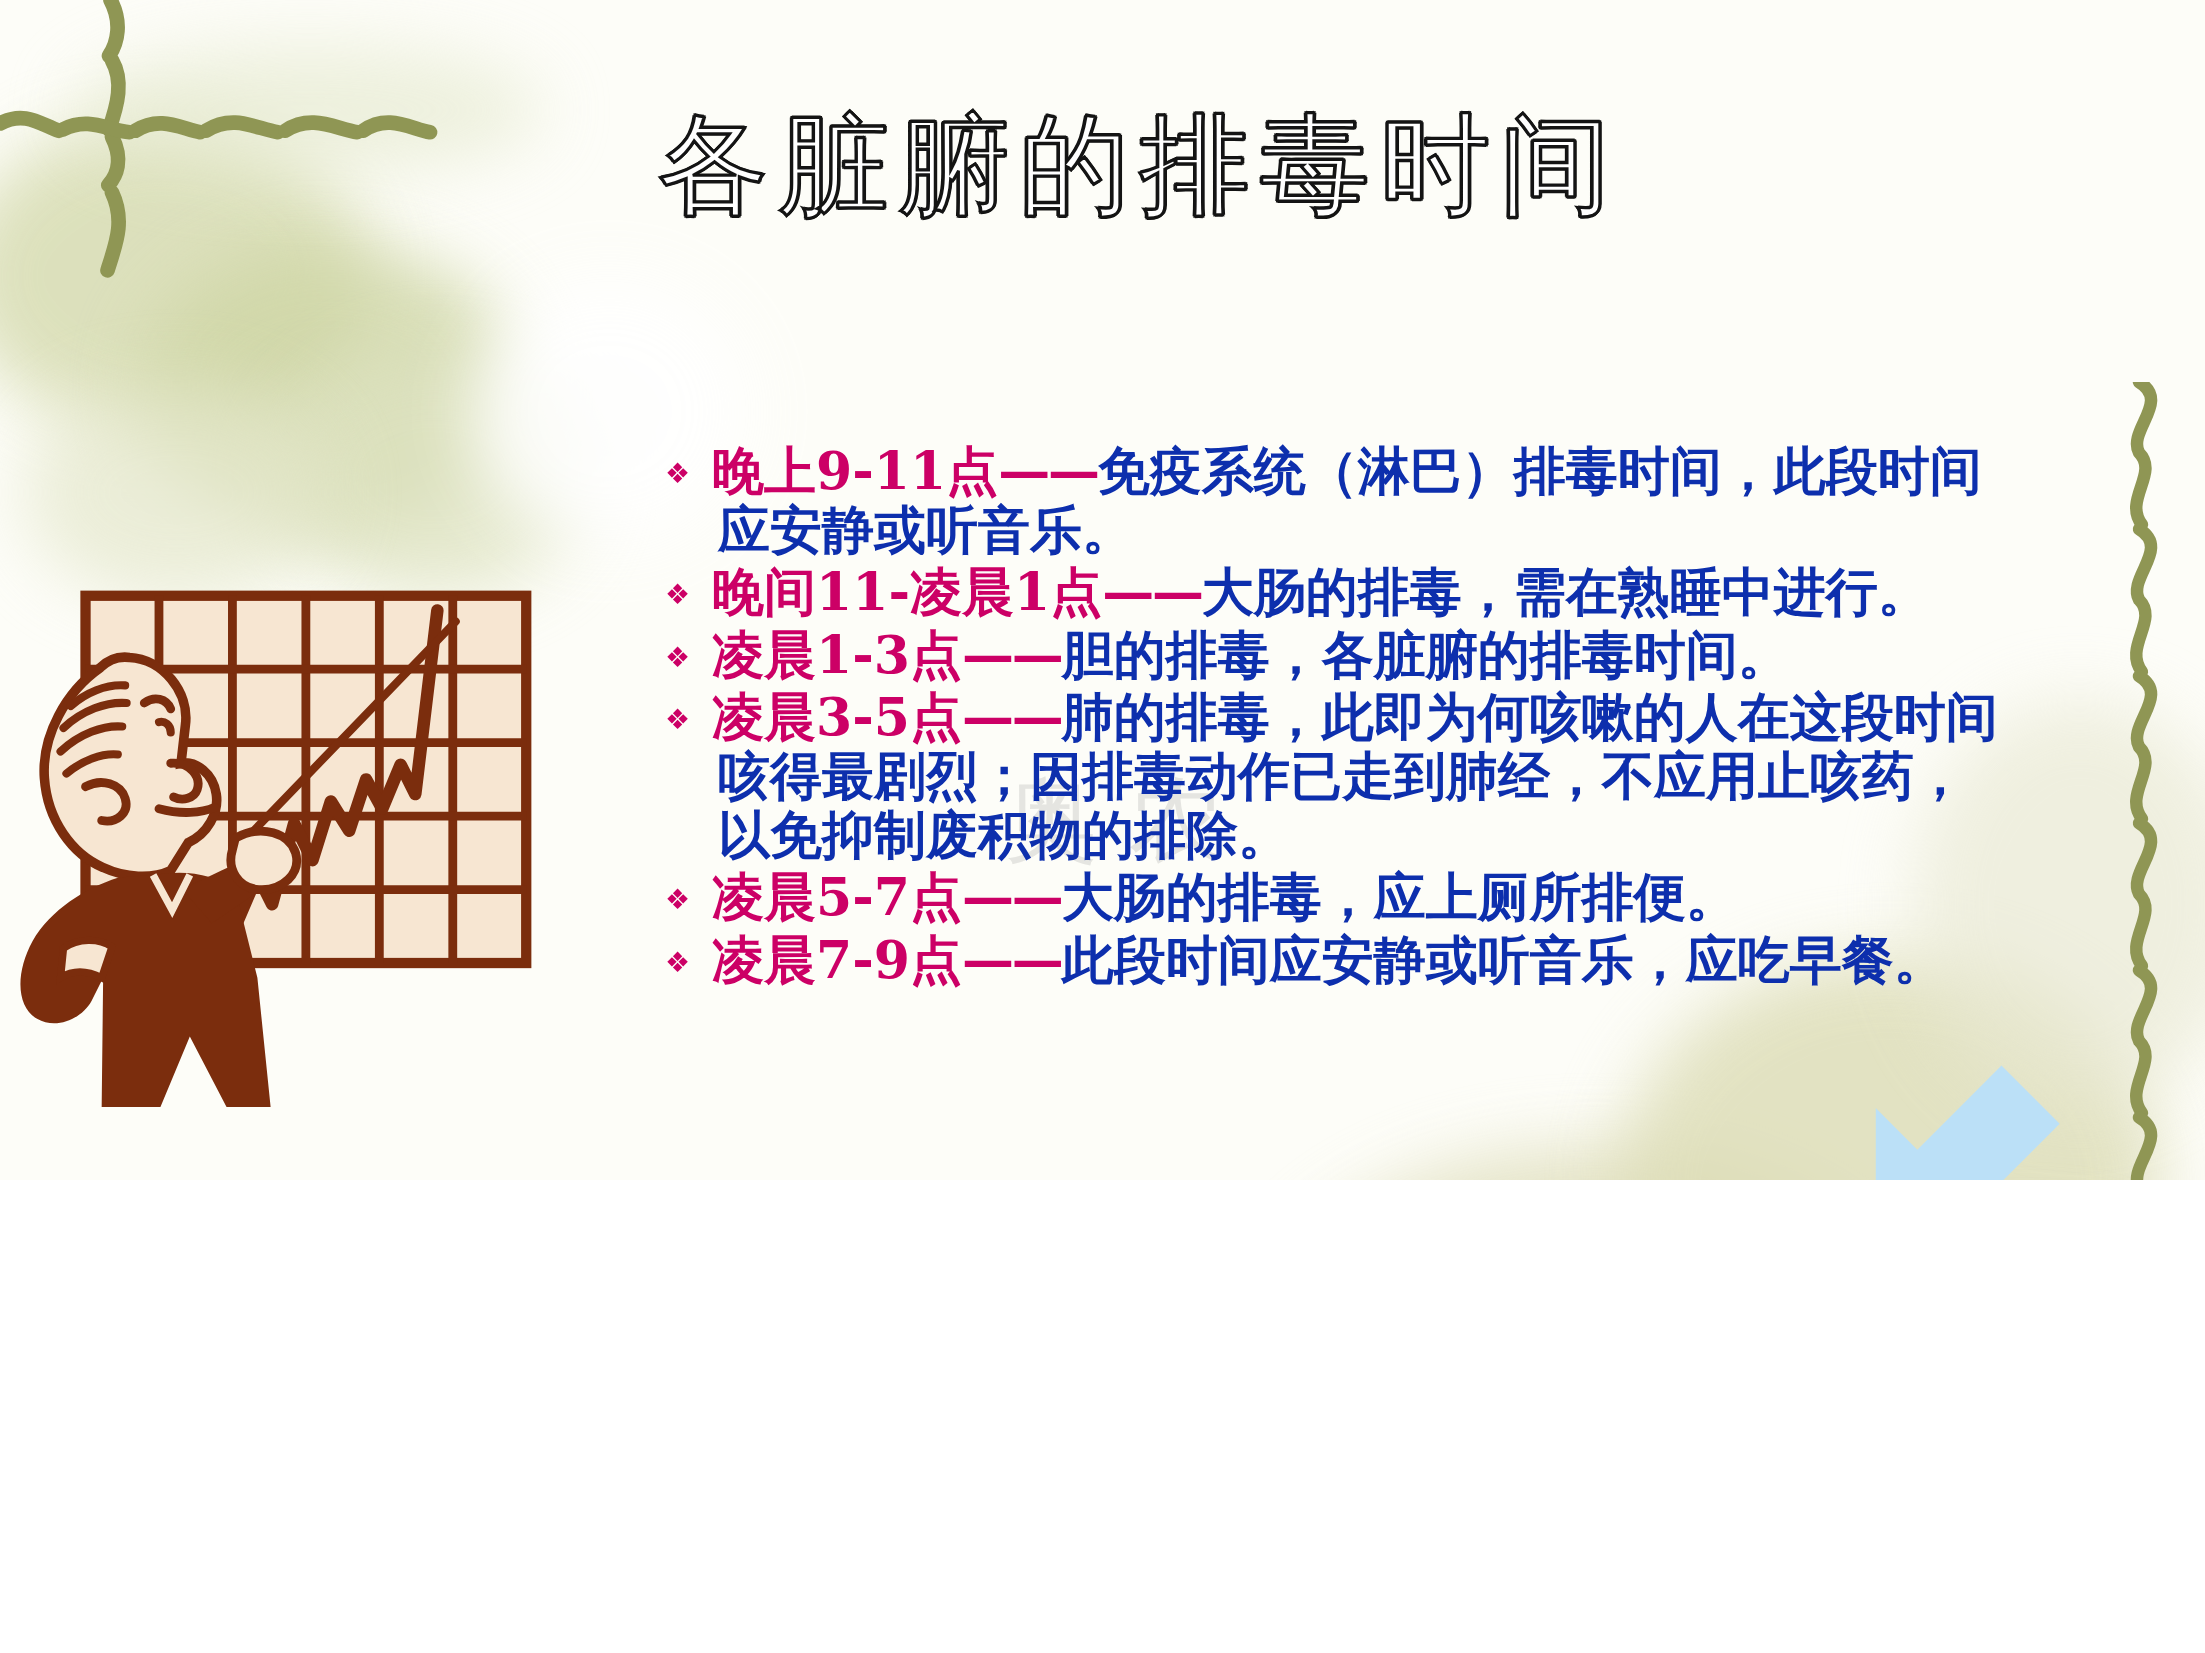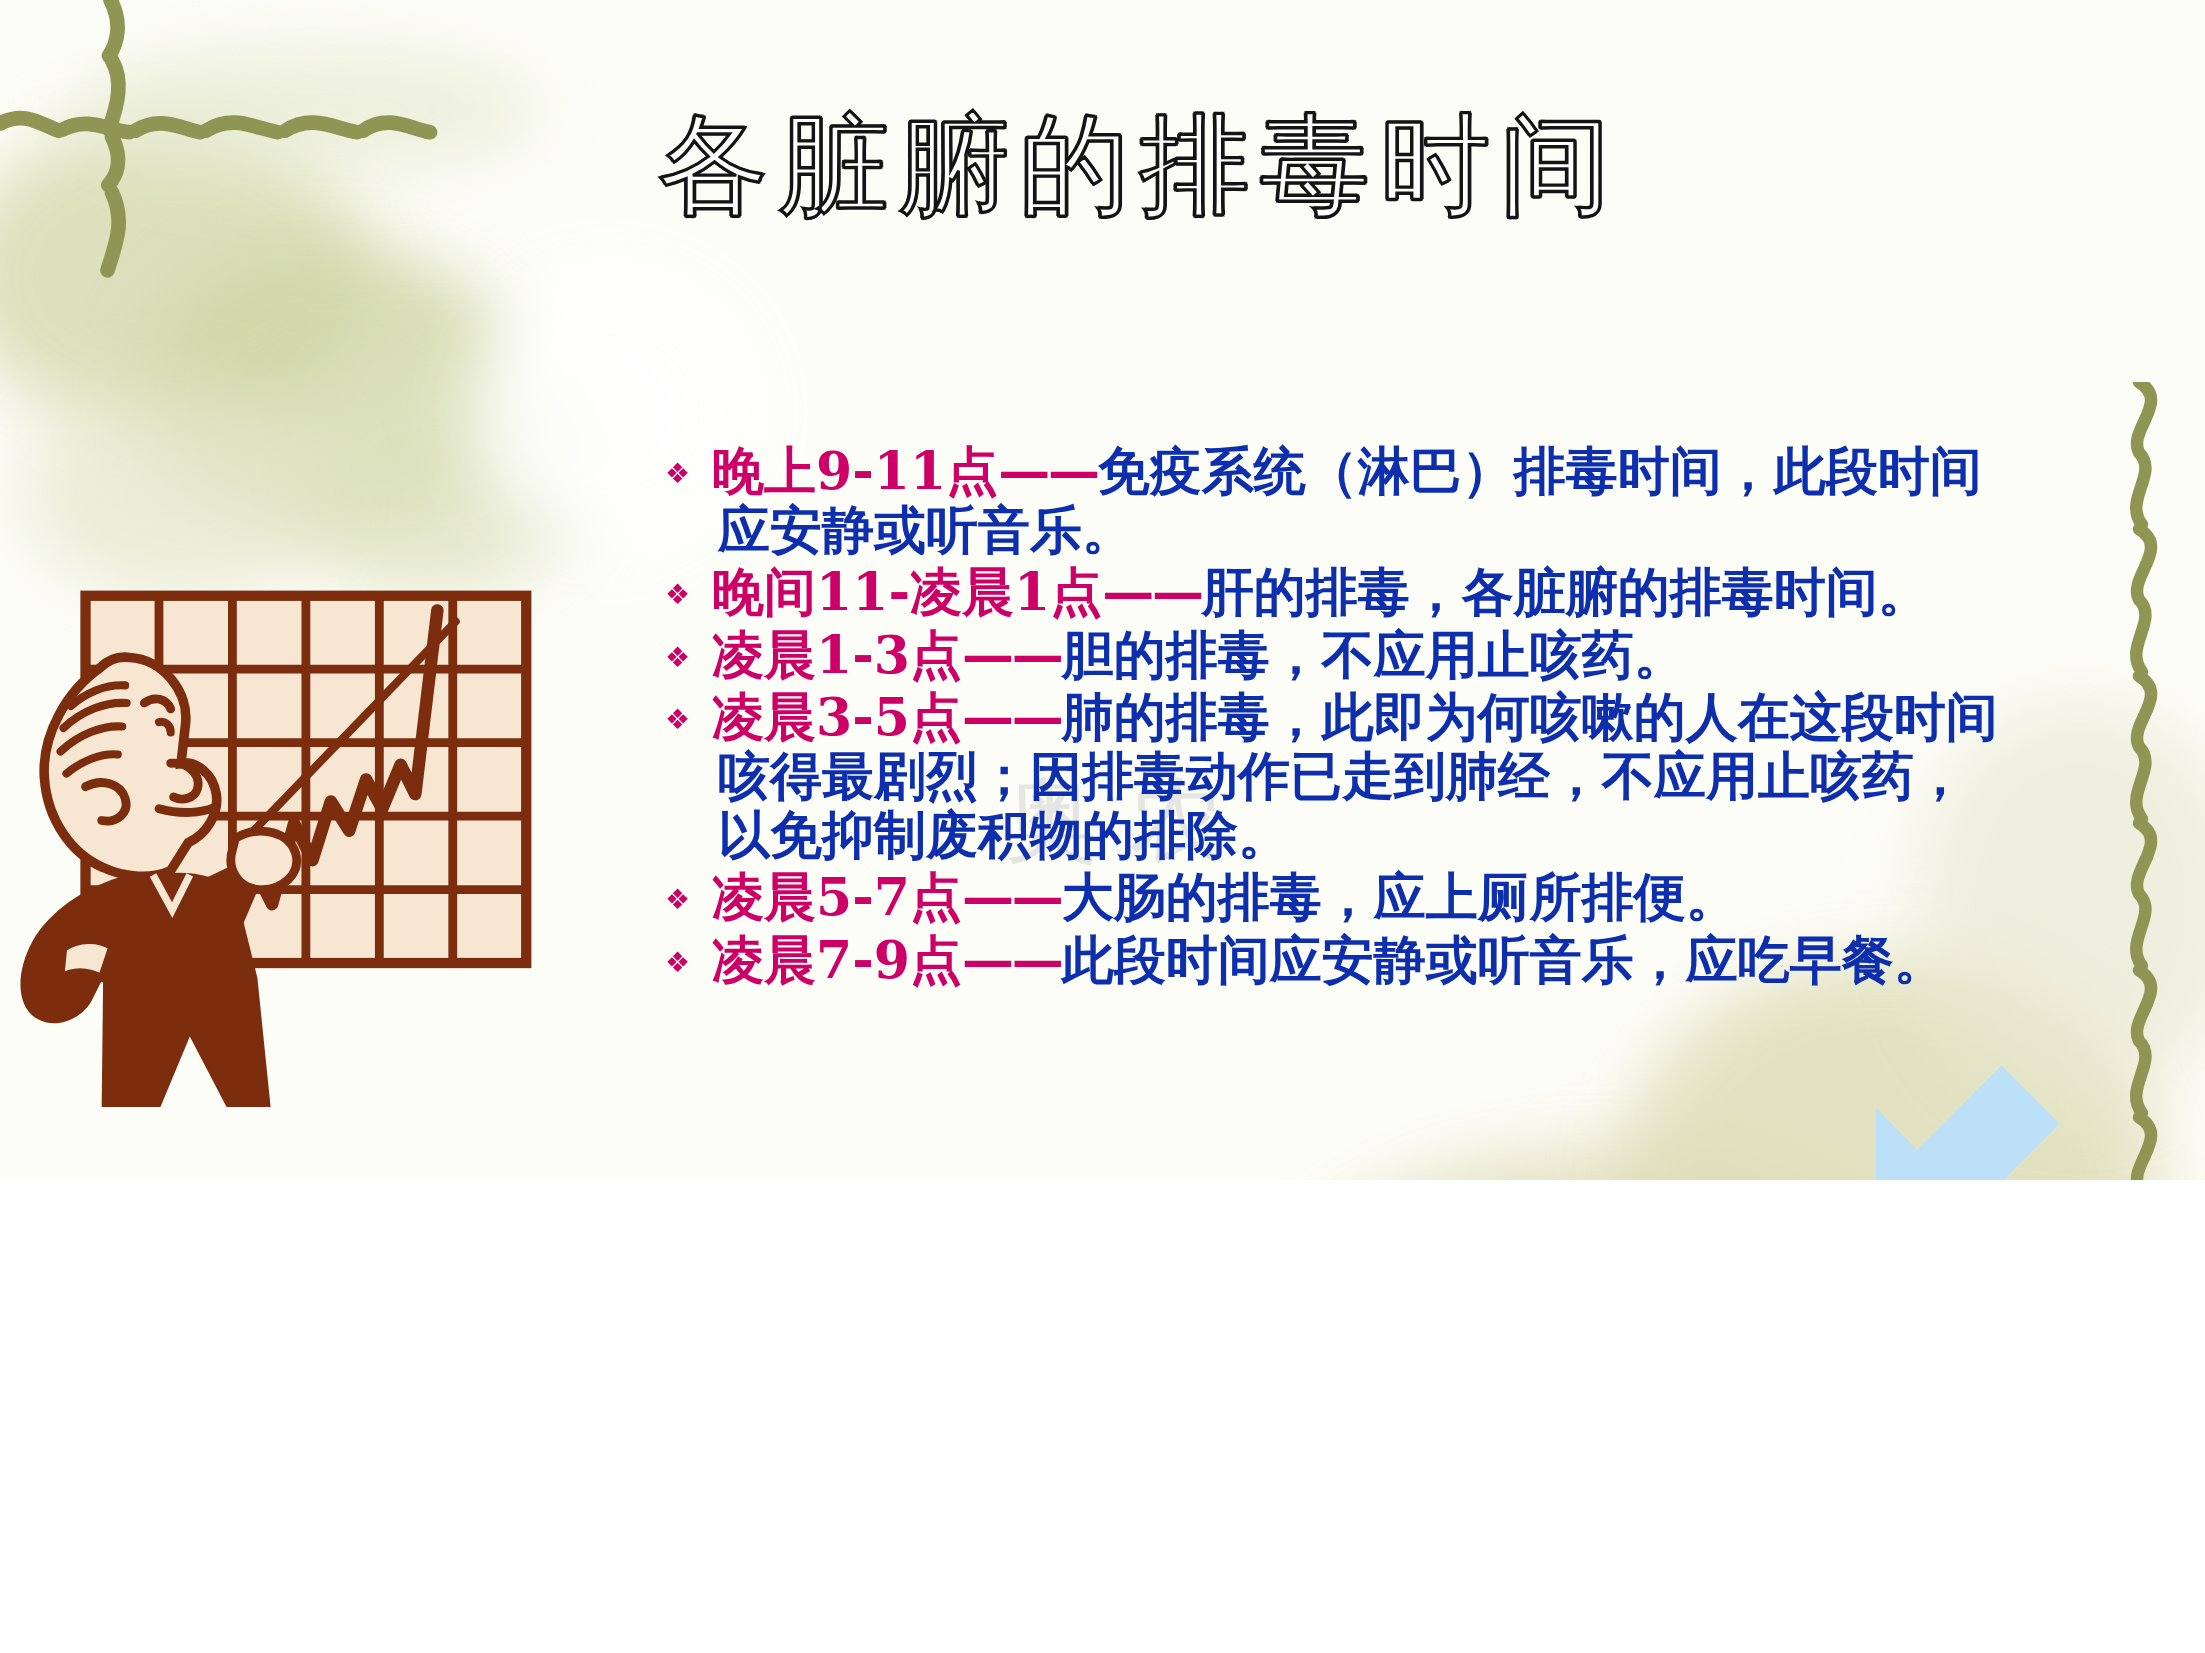--- a/index.html
+++ b/index.html
@@ -265,26 +265,26 @@
 
   <div id="body-list">
 
     <div class="bullet-row">
       <span class="bullet-marker">❖</span>
       <span class="bullet-text"><span class="time-part">晚上9-11点</span><span class="dash-part">——</span><span class="desc-part">免疫系统（淋巴）排毒时间，此段时间应安静或听音乐。</span></span>
     </div>
 
     <div class="bullet-row">
       <span class="bullet-marker">❖</span>
-      <span class="bullet-text"><span class="time-part">晚间11-凌晨1点</span><span class="dash-part">——</span><span class="desc-part">肝的排毒，各脏腑的排毒时间。</span></span>
-    </div>
-
-    <div class="bullet-row">
-      <span class="bullet-marker">❖</span>
-      <span class="bullet-text"><span class="time-part">凌晨1-3点</span><span class="dash-part">——</span><span class="desc-part">胆的排毒，不应用止咳药。</span></span>
+      <span class="bullet-text"><span class="time-part">晚间11-凌晨1点</span><span class="dash-part">——</span><span class="desc-part">大肠的排毒，需在熟睡中进行。</span></span>
+    </div>
+
+    <div class="bullet-row">
+      <span class="bullet-marker">❖</span>
+      <span class="bullet-text"><span class="time-part">凌晨1-3点</span><span class="dash-part">——</span><span class="desc-part">胆的排毒，各脏腑的排毒时间。</span></span>
     </div>
 
     <div class="bullet-row">
       <span class="bullet-marker">❖</span>
       <span class="bullet-text"><span class="time-part">凌晨3-5点</span><span class="dash-part">——</span><span class="desc-part">肺的排毒，此即为何咳嗽的人在这段时间咳得最剧烈；因排毒动作已走到肺经，不应用止咳药，以免抑制废积物的排除。</span></span>
     </div>
 
     <div class="bullet-row">
       <span class="bullet-marker">❖</span>
       <span class="bullet-text"><span class="time-part">凌晨5-7点</span><span class="dash-part">——</span><span class="desc-part">大肠的排毒，应上厕所排便。</span></span>

